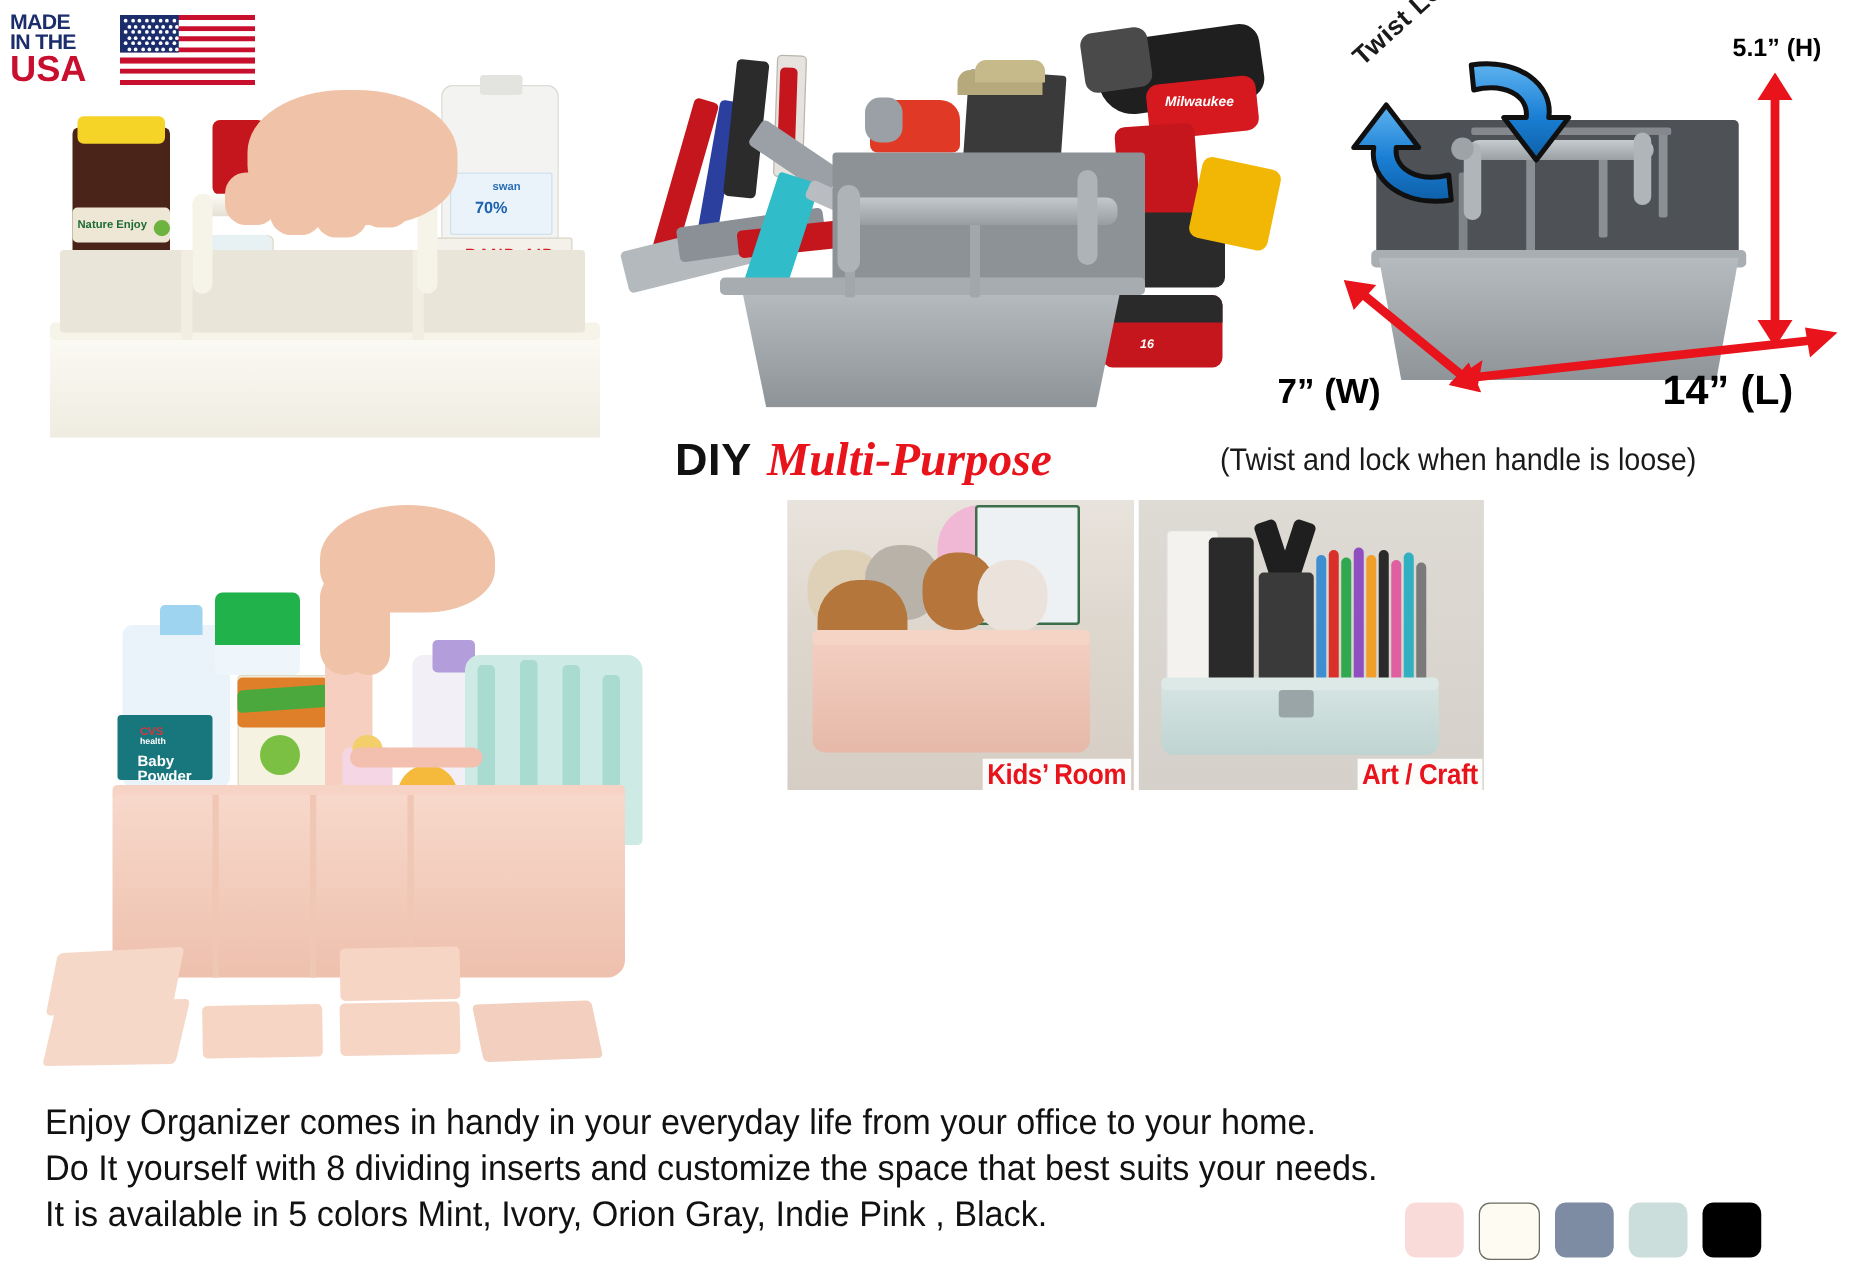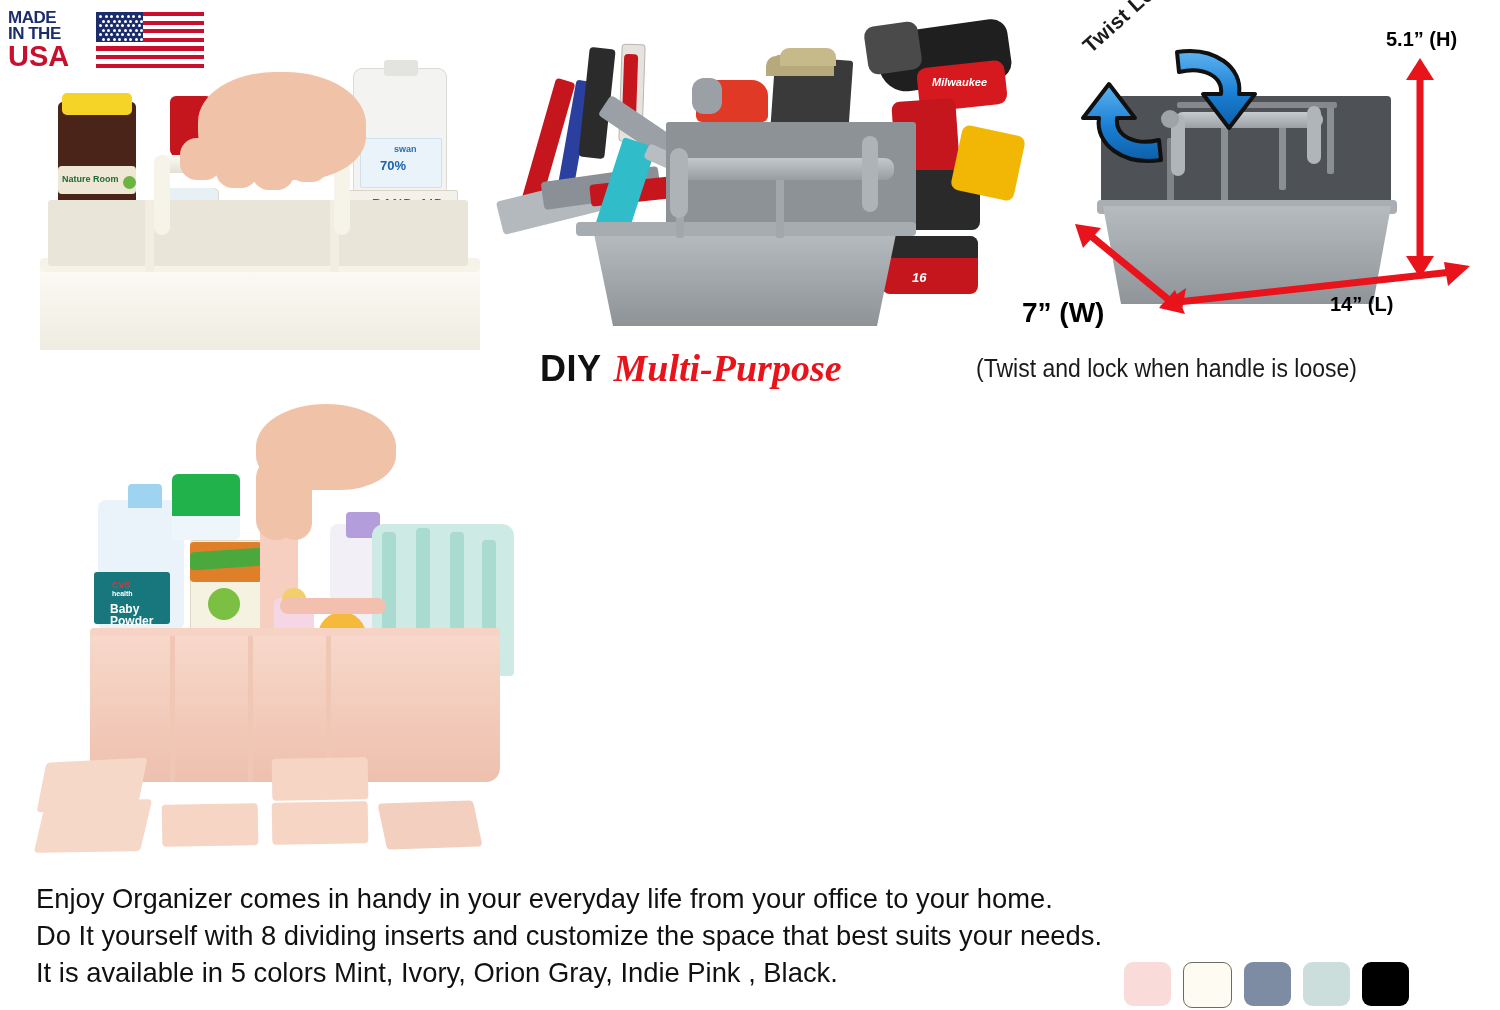--- a/index.html
+++ b/index.html
@@ -40,21 +40,21 @@
   .caddy .handlebar{position:absolute;border-radius:9px;}
   .divwall{position:absolute;border-radius:2px;}
 
   .obj{position:absolute;border-radius:4px;}
   .hand{position:absolute;background:#f0c3a8;border-radius:46% 48% 40% 44%;}
   .dimlabel{position:absolute;font-weight:bold;color:#000;
             font-family:"Liberation Sans",sans-serif;white-space:nowrap;}
 
   #lbl-h{left:1386px;top:28px;font-size:20px;}
   #lbl-w{left:1022px;top:297px;font-size:28px;}
-  #lbl-l{left:1330px;top:293px;font-size:20px;}
+  #lbl-l{left:1330px;top:293px;font-size:33px;}
 
   
   #twist-lock-text{position:absolute;left:1078px;top:40px;font-size:21px;
      font-weight:bold;color:#1a1a1a;transform:rotate(-42deg);
      transform-origin:left top;font-family:"Liberation Sans",sans-serif;
      letter-spacing:.5px;}
 
   
   #diy-heading{position:absolute;left:540px;top:346px;font-size:36px;
       font-weight:bold;color:#111;letter-spacing:.5px;
@@ -166,21 +166,21 @@
         <div class="star" style="left: 44.1px; top: 26px;"></div>
       </div>
     </div>
 </div>
 
 <div class="photo" id="photo-medicine">
 
   <div class="obj" style="left:38px;top:42px;width:78px;height:110px;background:#4a2418;border-radius:5px 5px 3px 3px;"></div>
   <div class="obj" style="left:42px;top:33px;width:70px;height:22px;background:#f5d327;border-radius:5px;"></div>
   <div class="obj" style="left:38px;top:106px;width:78px;height:28px;background:#efe7d6;"></div>
-  <div class="lbl" style="left:42px;top:114px;color:#1d6b33;font-size:9px;">Nature Room</div>
+  <div class="lbl" style="left:42px;top:114px;color:#1d6b33;font-size:9px;">Nature Enjoy</div>
   <div class="obj" style="left:103px;top:116px;width:13px;height:13px;background:#6cb33f;border-radius:50%;"></div>
 
   <div class="obj" style="left:30px;top:140px;width:50px;height:45px;background:#f07fbf;border-radius:7px;"></div>
 
   <div class="obj" style="left:60px;top:155px;width:58px;height:60px;background:#3a2b22;border-radius:4px;"></div>
   <div class="obj" style="left:60px;top:155px;width:58px;height:20px;background:#ddd7cc;border-radius:4px 4px 0 0;"></div>
 
   <div class="obj" style="left:150px;top:36px;width:42px;height:60px;background:#c4161c;border-radius:6px;"></div>
 
   <div class="obj" style="left:135px;top:128px;width:62px;height:80px;background:#f2efe6;border:1px solid #ddd8cb;border-radius:5px;"></div>
@@ -253,21 +253,21 @@
   <div class="obj" style="left:386px;top:6px;width:54px;height:48px;background:#4a4a4a;border-radius:10px;transform:rotate(-8deg);"></div>
   <div class="obj" style="left:438px;top:46px;width:88px;height:44px;background:#d6181f;border-radius:10px;transform:rotate(-6deg);"></div>
   <div class="lbl" style="left:452px;top:58px;font-size:11px;font-style:italic;">Milwaukee</div>
   <div class="obj" style="left:414px;top:82px;width:64px;height:82px;background:#c4161c;border-radius:8px;transform:rotate(-4deg);"></div>
   <div class="obj" style="left:408px;top:152px;width:92px;height:60px;background:#2a2a2a;border-radius:8px;"></div>
 
   <div class="obj" style="left:476px;top:112px;width:64px;height:66px;background:#f2b705;border-radius:8px;transform:rotate(12deg);"></div>
 
   <div class="obj" style="left:402px;top:218px;width:96px;height:58px;background:#c4161c;border-radius:8px;"></div>
   <div class="obj" style="left:402px;top:218px;width:96px;height:22px;background:#2a2a2a;border-radius:8px 8px 0 0;"></div>
-  <div class="lbl" style="left:432px;top:252px;font-size:13px;font-style:italic;">16</div>
+  <div class="lbl" style="left:432px;top:252px;font-size:10px;font-style:italic;">16</div>
 
   <div class="caddy">
     <div class="inner" style="left:186px;top:104px;width:250px;height:110px;background:#8d9297;"></div>
     <div class="front" style="left:100px;top:212px;width:330px;height:96px;background:linear-gradient(180deg,#b7bcc0,#8e9398);clip-path:polygon(4% 0,96% 0,90% 100%,10% 100%);"></div>
     <div class="rim" style="left:96px;top:204px;width:340px;height:14px;background:#a7acb1;"></div>
     <div class="divwall" style="left:196px;top:150px;width:8px;height:70px;background:#a2a7ac;"></div>
     <div class="divwall" style="left:296px;top:150px;width:8px;height:70px;background:#a2a7ac;"></div>
     <div class="handlebar" style="left:198px;top:140px;width:216px;height:22px;background:linear-gradient(180deg,#c3c8cc,#989da2);"></div>
     <div style="position:absolute;left:190px;top:130px;width:18px;height:70px;background:#aeb3b8;border-radius:9px;"></div>
     <div style="position:absolute;left:382px;top:118px;width:16px;height:76px;background:#aeb3b8;border-radius:8px;"></div>
@@ -383,25 +383,59 @@
   <div class="obj" style="left:352px;top:402px;width:96px;height:46px;background:#f2cfbe;transform:skewX(10deg) rotate(-2deg);"></div>
 </div>
 
 <div id="diy-heading">
   <span>DIY</span><span class="red">Multi-Purpose</span>
 </div>
 <div id="twist-note">(Twist and lock when handle is loose)</div>
 
 <div id="usecase-grid">
 
-
-
-
-
-
+  <div class="cell">
+    <div class="scene" style="background:linear-gradient(180deg,#e8e3dc 0%,#ddd6cd 48%,#d6cec4 100%);"></div>
+    <div class="obj" style="left:120px;top:4px;width:86px;height:86px;background:#f0b8d4;border-radius:40%;"></div>
+    <div class="obj" style="left:150px;top:4px;width:80px;height:92px;background:#eef1f3;border:2px solid #3b6e4a;border-radius:3px;"></div>
+    <div class="obj" style="left:16px;top:40px;width:62px;height:64px;background:#ded1b8;border-radius:45%;"></div>
+    <div class="obj" style="left:62px;top:36px;width:60px;height:60px;background:#b9b2a9;border-radius:45%;"></div>
+    <div class="obj" style="left:108px;top:42px;width:58px;height:62px;background:#b5753b;border-radius:45%;"></div>
+    <div class="obj" style="left:152px;top:48px;width:56px;height:58px;background:#ebe2dc;border-radius:45%;"></div>
+    <div class="obj" style="left:24px;top:64px;width:72px;height:72px;background:#b5763c;border-radius:45%;"></div>
+    <div class="obj" style="left:20px;top:112px;width:222px;height:90px;background:linear-gradient(180deg,#f3cfc1,#e6b9a9);border-radius:4px 4px 10px 10px;"></div>
+    <div class="obj" style="left:20px;top:104px;width:222px;height:12px;background:#f5d4c6;"></div>
+    <div class="cap">Kids’ Room</div>
+  </div>
+
+
+
+
+
+  <div class="cell">
+    <div class="scene" style="background:linear-gradient(180deg,#dedad4 0%,#d5d1ca 100%);"></div>
+    <div class="obj" style="left:22px;top:24px;width:40px;height:126px;background:#f4f2ee;border:1px solid #ddd;"></div>
+    <div class="obj" style="left:56px;top:30px;width:36px;height:120px;background:#2a2a2a;"></div>
+    <div class="obj" style="left:100px;top:16px;width:18px;height:58px;background:#1f1f1f;transform:rotate(-18deg);"></div>
+    <div class="obj" style="left:116px;top:16px;width:18px;height:58px;background:#1f1f1f;transform:rotate(18deg);"></div>
+    <div class="obj" style="left:96px;top:58px;width:44px;height:90px;background:#3a3a3a;"></div>
+    <div class="obj" style="left:142px;top:44px;width:8px;height:106px;background:#3f8fd0;"></div>
+    <div class="obj" style="left:152px;top:40px;width:8px;height:110px;background:#d9302a;"></div>
+    <div class="obj" style="left:162px;top:46px;width:8px;height:104px;background:#2fa84f;"></div>
+    <div class="obj" style="left:172px;top:38px;width:8px;height:112px;background:#8f4fc0;"></div>
+    <div class="obj" style="left:182px;top:44px;width:8px;height:106px;background:#f0a02a;"></div>
+    <div class="obj" style="left:192px;top:40px;width:8px;height:110px;background:#2a2a2a;"></div>
+    <div class="obj" style="left:202px;top:48px;width:8px;height:102px;background:#e05fa0;"></div>
+    <div class="obj" style="left:212px;top:42px;width:8px;height:108px;background:#30b0c0;"></div>
+    <div class="obj" style="left:222px;top:50px;width:8px;height:100px;background:#7a7a7a;"></div>
+    <div class="obj" style="left:18px;top:148px;width:222px;height:56px;background:linear-gradient(180deg,#d5e4e2,#bfd4d1);border-radius:4px 4px 10px 10px;"></div>
+    <div class="obj" style="left:18px;top:142px;width:222px;height:10px;background:#dde9e7;"></div>
+    <div class="obj" style="left:112px;top:152px;width:28px;height:22px;background:#9aa5a8;border-radius:3px;"></div>
+    <div class="cap">Art / Craft</div>
+  </div>
 
 </div>
 
 <div id="bottom-copy">
   <div>Enjoy Organizer comes in handy in your everyday life from your office to your home.</div>
   <div>Do It yourself with 8 dividing inserts and customize the space that  best suits your needs.</div>
   <div>It is available in 5 colors Mint, Ivory, Orion Gray, Indie Pink , Black.</div>
 </div>
 
 <div id="swatches">

